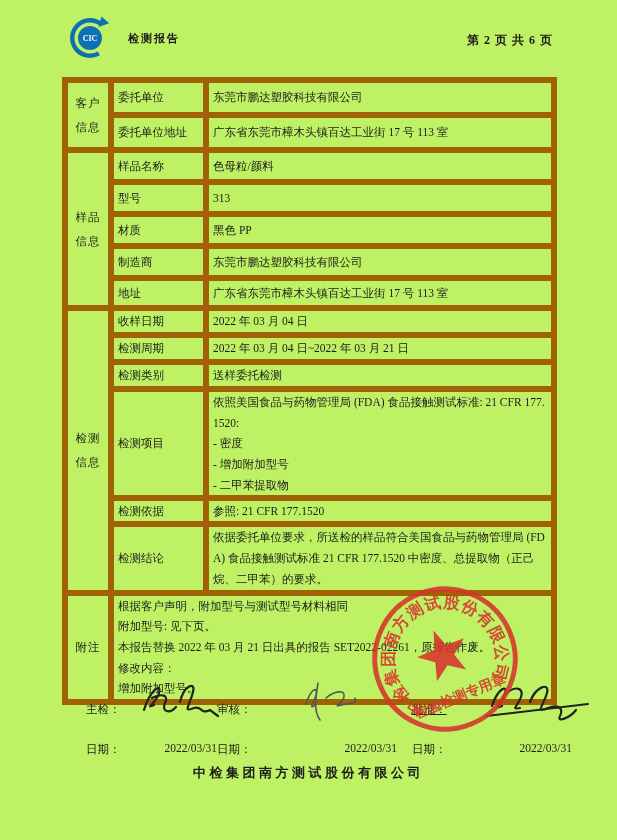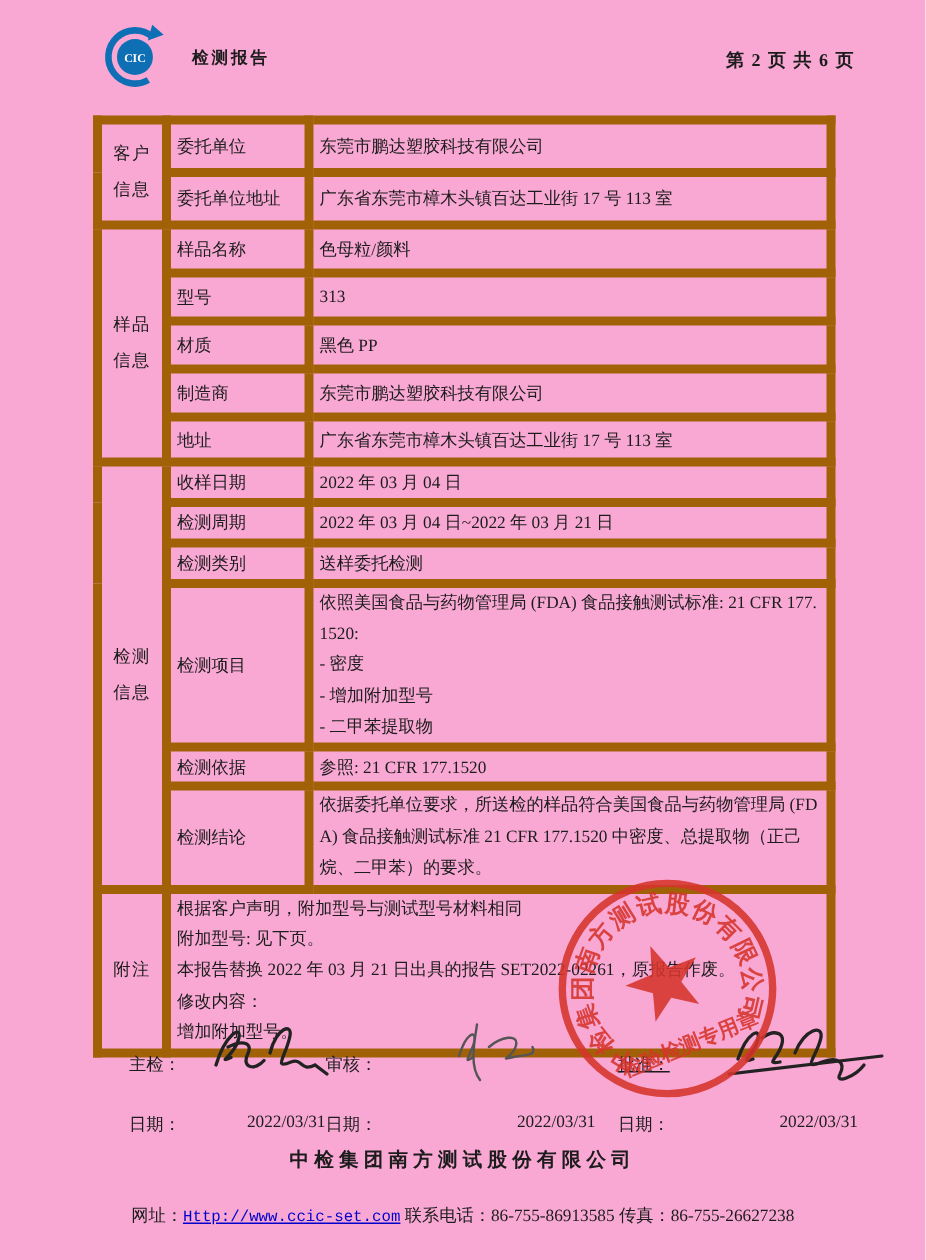--- a/index.html
+++ b/index.html
@@ -1,23 +1,23 @@
 <!DOCTYPE html>
 <html><head>
 <meta charset="utf-8">
 <style>
   html,body{margin:0;padding:0;background:#ffffff;}
-  .page{position:relative;width:617px;height:840px;background:#f9a8d4;overflow:hidden;
+  .page{position:relative;width:617px;height:840px;background:#bef264;overflow:hidden;
         font-family:"Liberation Serif","DejaVu Serif",serif;color:#1c1c1c;}
 
   
   .logo{position:absolute;left:66px;top:15px;width:46px;height:46px;}
   .hdr-title{position:absolute;left:128px;top:31px;font-size:11px;font-weight:bold;letter-spacing:2px;}
   .hdr-no{position:absolute;left:236px;top:32px;font-size:12px;font-weight:bold;}
-  .hdr-page{position:absolute;left:467px;top:32px;font-size:12px;font-weight:bold;letter-spacing:1px;margin-left:17px;}
+  .hdr-page{position:absolute;left:467px;top:32px;font-size:12px;font-weight:bold;letter-spacing:1px;}
 
   
   table.report{position:absolute;left:62px;top:77px;width:495px;border-collapse:collapse;table-layout:fixed;}
   table.report td{border:6px solid #a16207;font-size:11.5px;padding:0 4px;vertical-align:middle;
                   word-break:break-all;}
   td.sec{text-align:center;padding:0;}
   td.sec span{display:inline-block;width:2.7em;line-height:2.1;letter-spacing:1px;}
   td.key{padding-left:9px;}
   td.val{padding-left:13px;padding-right:10px;}
   td.multi{padding-top:6px;padding-bottom:6px;line-height:1.8;}
@@ -169,17 +169,14 @@
     <circle cx="80" cy="80" r="71" fill="none" stroke="#d6352c" stroke-width="5"></circle>
     <path d="M80,49 L86.3,67.3 L105.7,67.7 L90.3,79.3 L95.9,97.8 L80,86.8 L64.1,97.8 L69.7,79.3 L54.3,67.7 L73.7,67.3 Z" fill="#d6352c"></path>
     <path id="sealRing" d="M 43.2,116.8 A 52,52 0 1 1 116.8,116.8" fill="none"></path>
     <text font-size="16.5" font-weight="bold" fill="#d6352c" font-family="Liberation Serif, serif">
       <textPath href="#sealRing" startOffset="0" textLength="244" lengthAdjust="spacing">中检集团南方测试股份有限公司</textPath>
     </text>
     <text x="80" y="125" text-anchor="middle" font-size="14" font-weight="bold" fill="#d6352c" font-family="Liberation Serif, serif">检验检测专用章</text>
   </svg>
 
   <div class="footer f-company">中检集团南方测试股份有限公司</div>
-  <div class="footer f-line3">
-    <span>网址：</span><a class="url mono" href="#">Http://www.ccic-set.com</a><span> 联系电话：</span><span>86-755-86913585</span><span> 传真：</span><span>86-755-26627238</span>
-  </div>
 
 </div>
 
 </body></html>

